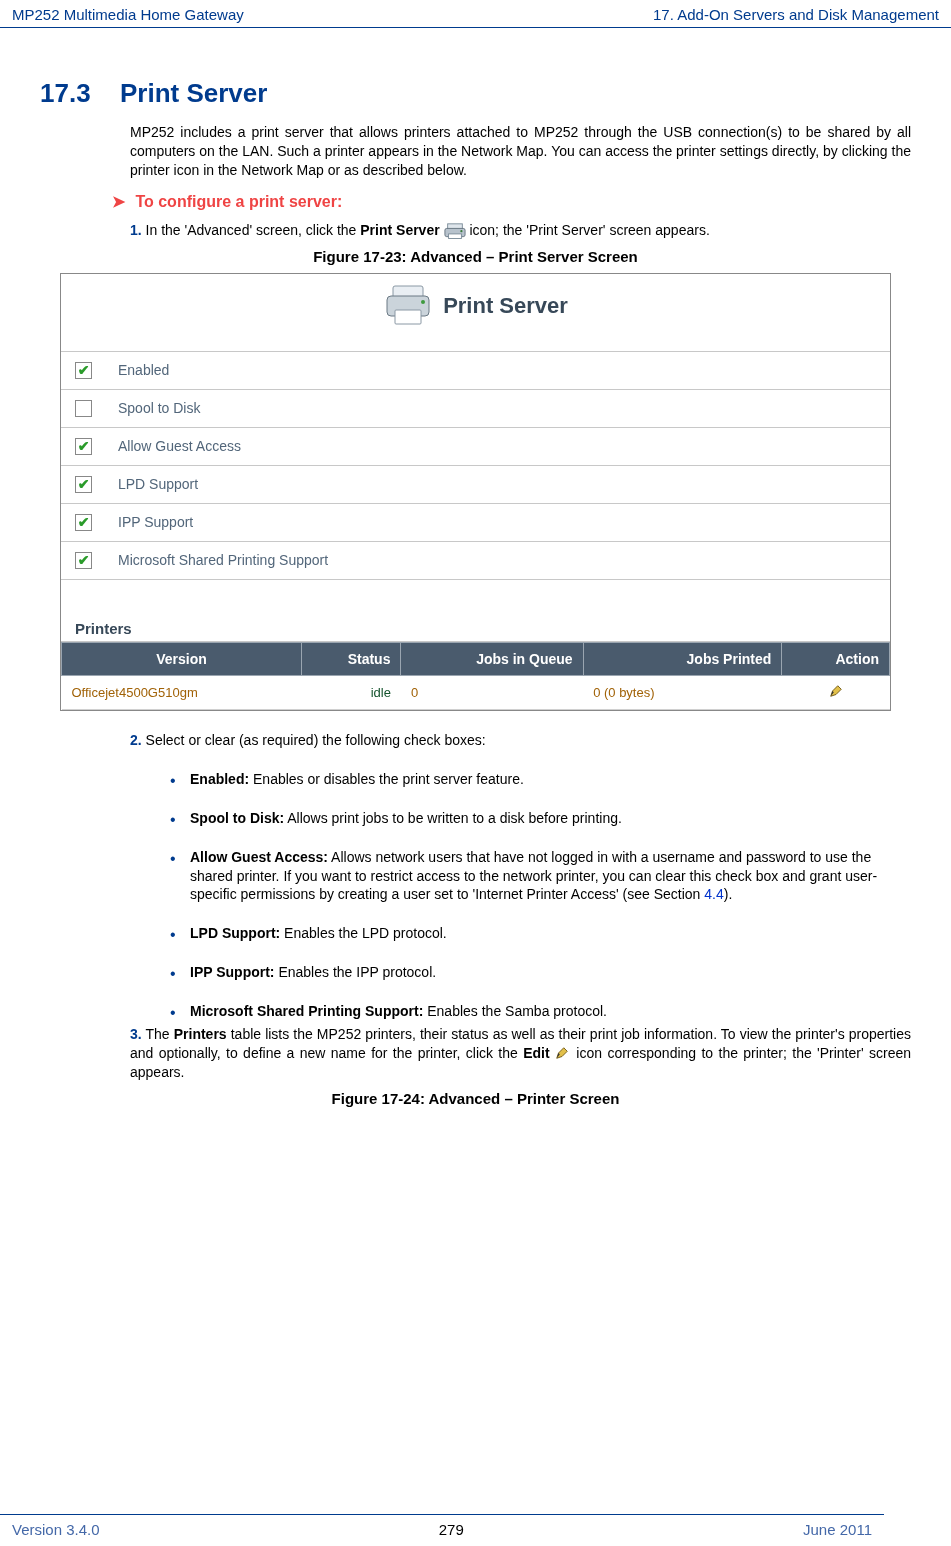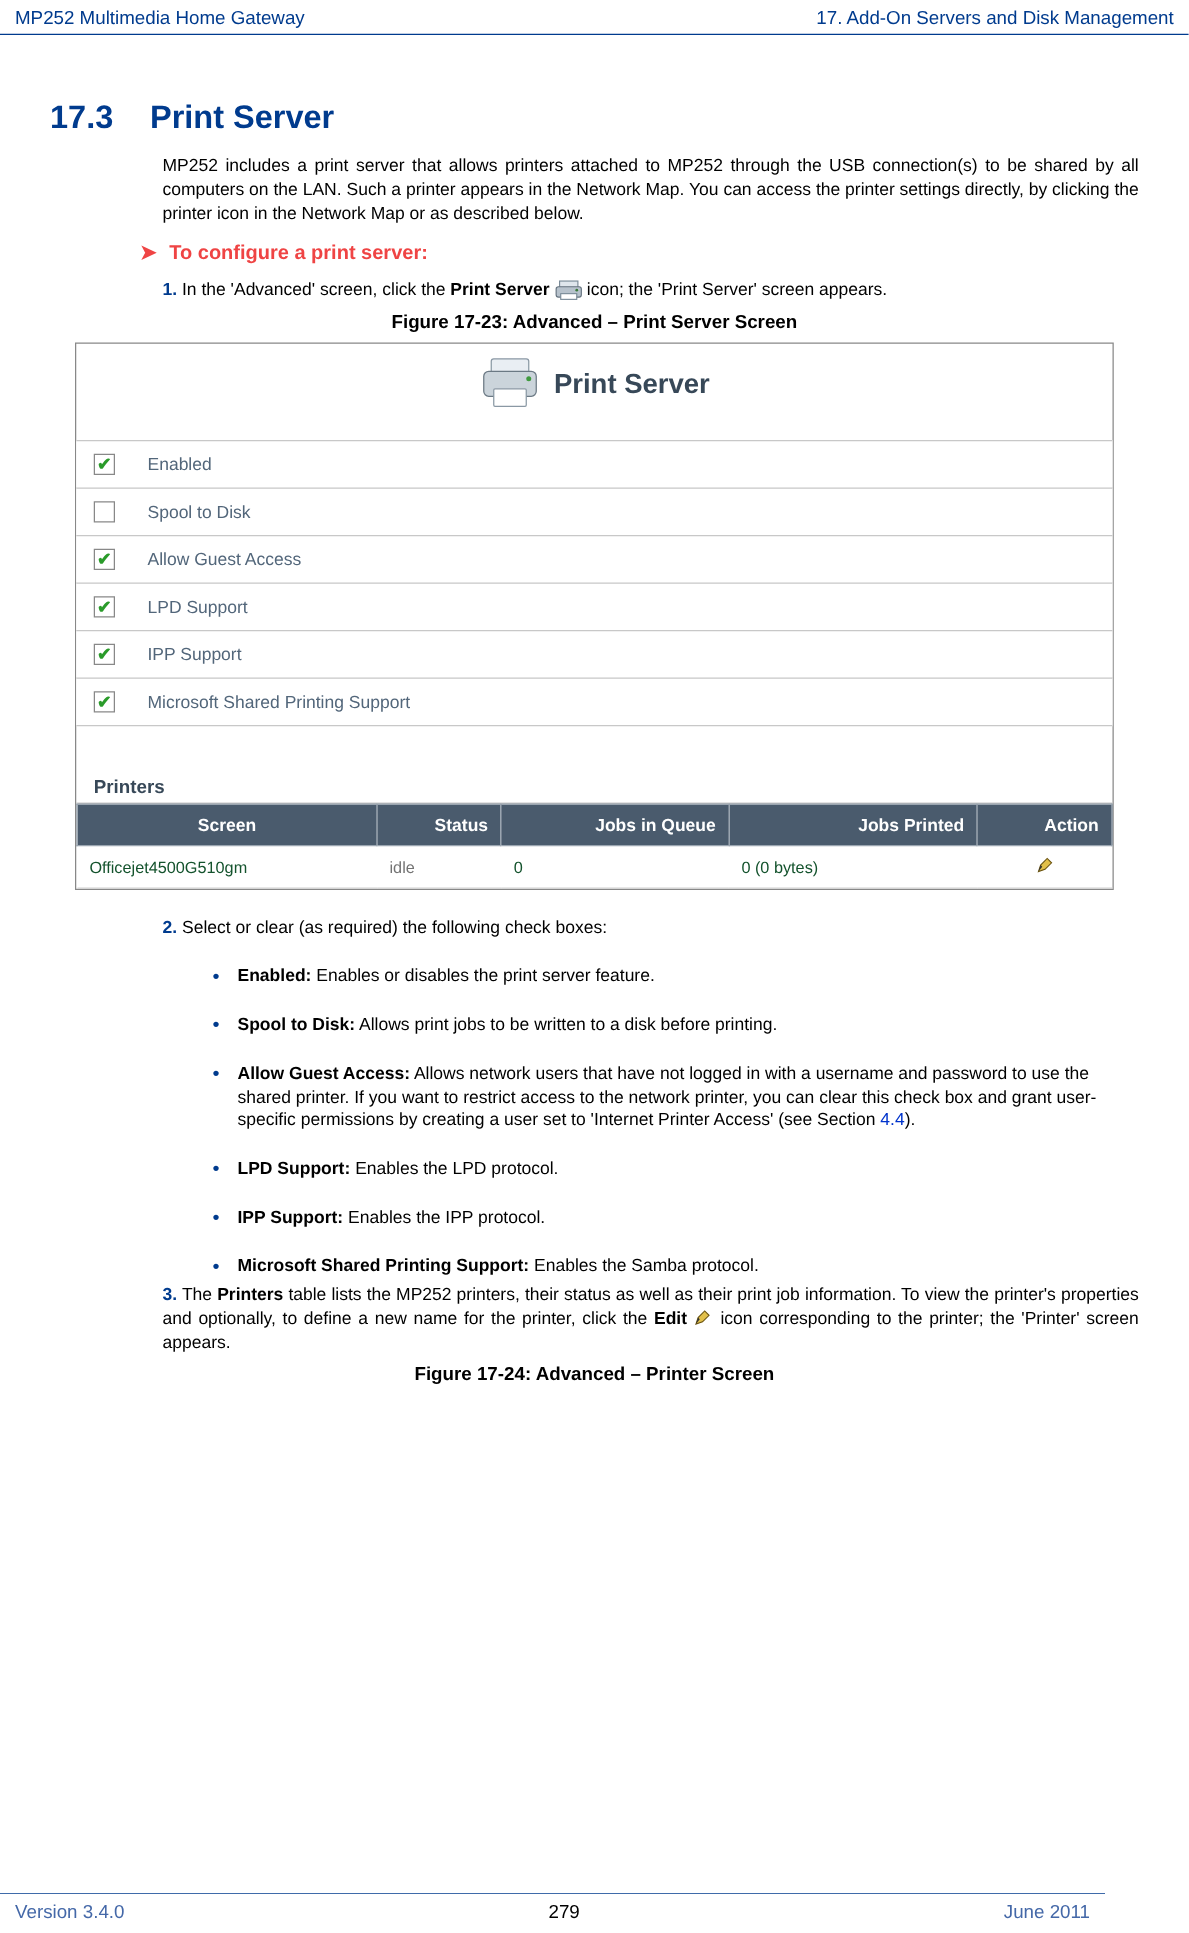--- a/index.html
+++ b/index.html
@@ -148,24 +148,24 @@
       font-size: 14px;
       padding: 8px 10px;
       border: 1px solid #9aa5b0;
       text-align: right;
     }
     .ps-table th:first-child { text-align: center; }
     .ps-table td {
       padding: 8px 10px;
       font-family: Verdana, Arial, sans-serif;
       font-size: 13px;
-      color: #14532d;
+      color: #a16207;
       border-bottom: 1px solid #d0d0d0;
     }
-    .ps-table td.status { color: #737373; }
+    .ps-table td.status { color: #14532d; text-align: right; }
     .ps-table td.action { text-align: center; }
     .inline-icon { display: inline-block; vertical-align: middle; width: 22px; height: 18px; }
     .inline-pencil { display: inline-block; vertical-align: middle; width: 16px; height: 16px; }
     .pencil-svg { width: 14px; height: 14px; }
     .footer {
       border-top: 1.5px solid #003b8e;
       display: flex;
       justify-content: space-between;
       padding: 6px 12px 8px 12px;
       color: #4468a8;
@@ -252,21 +252,21 @@
     <div class="ps-opt" style="border-bottom:1px solid #c8c8c8;">
       <span class="cb checked"></span>
       <span>Microsoft Shared Printing Support</span>
     </div>
 
     <div class="ps-printers-label">Printers</div>
 
     <table class="ps-table">
       <thead>
         <tr>
-          <th style="width:29%">Screen</th>
+          <th style="width:29%">Version</th>
           <th style="width:12%">Status</th>
           <th style="width:22%">Jobs in Queue</th>
           <th style="width:24%">Jobs Printed</th>
           <th style="width:13%">Action</th>
         </tr>
       </thead>
       <tbody>
         <tr>
           <td>Officejet4500G510gm</td>
           <td class="status">idle</td>

